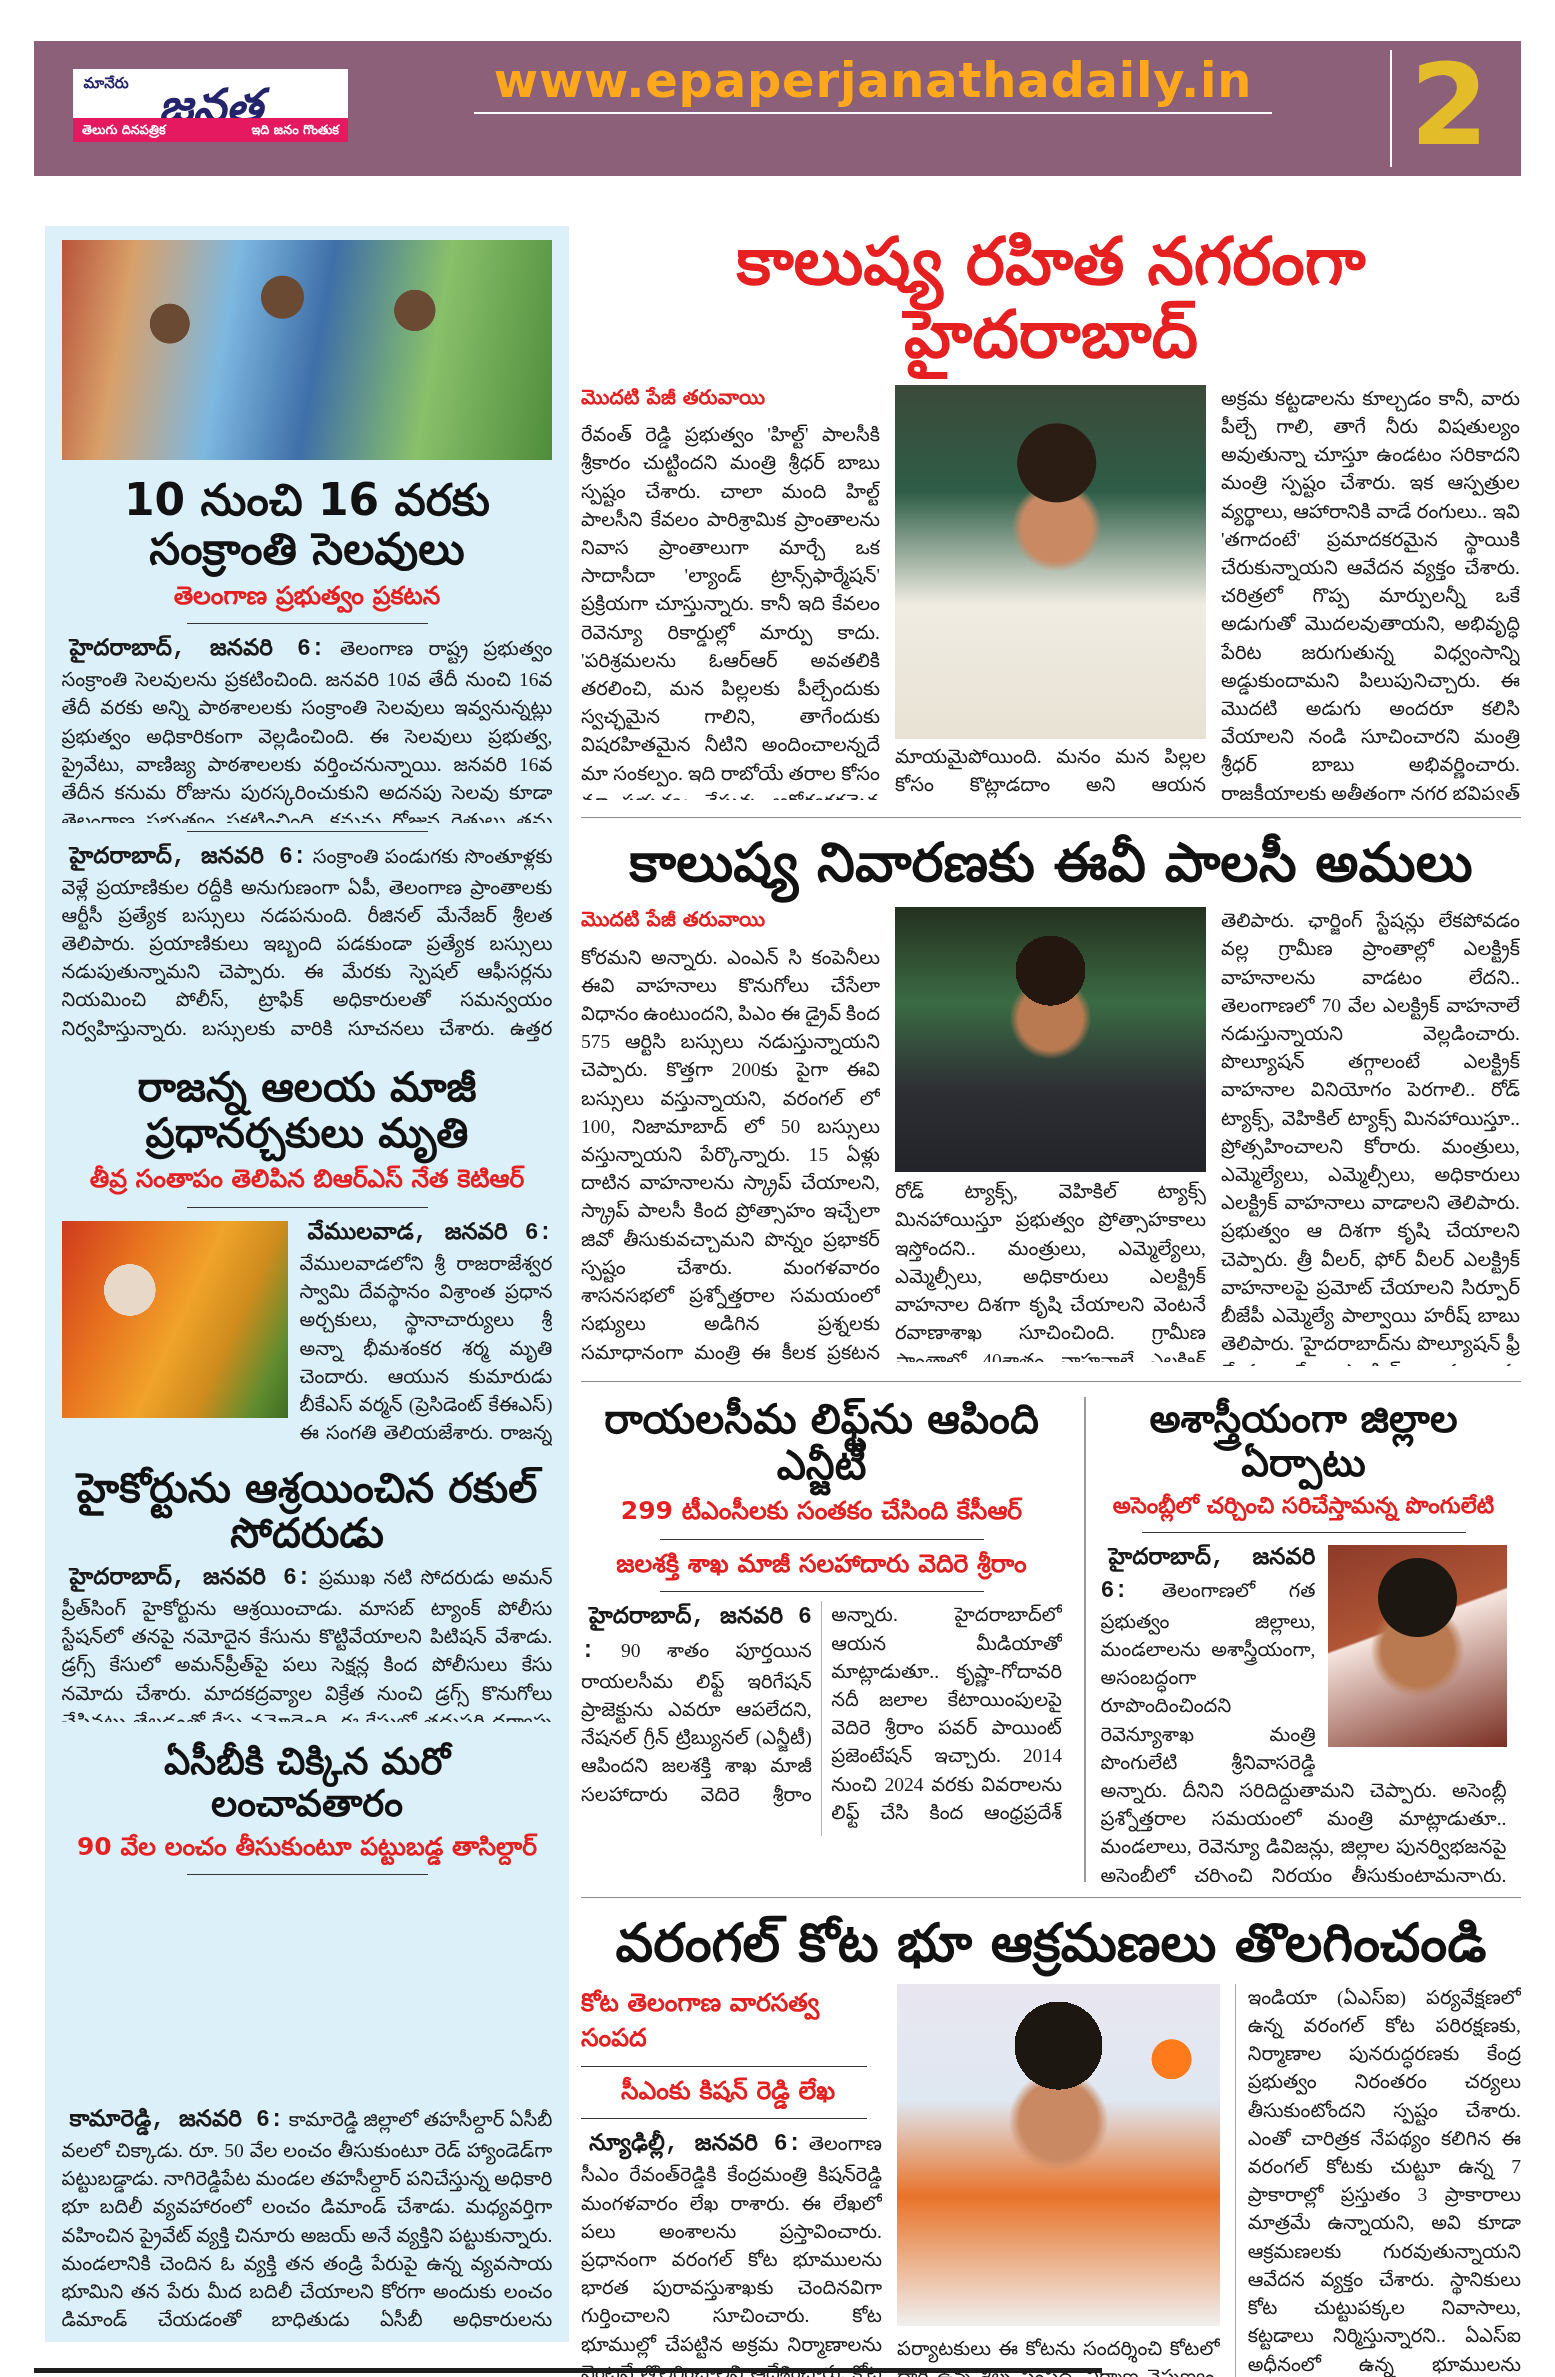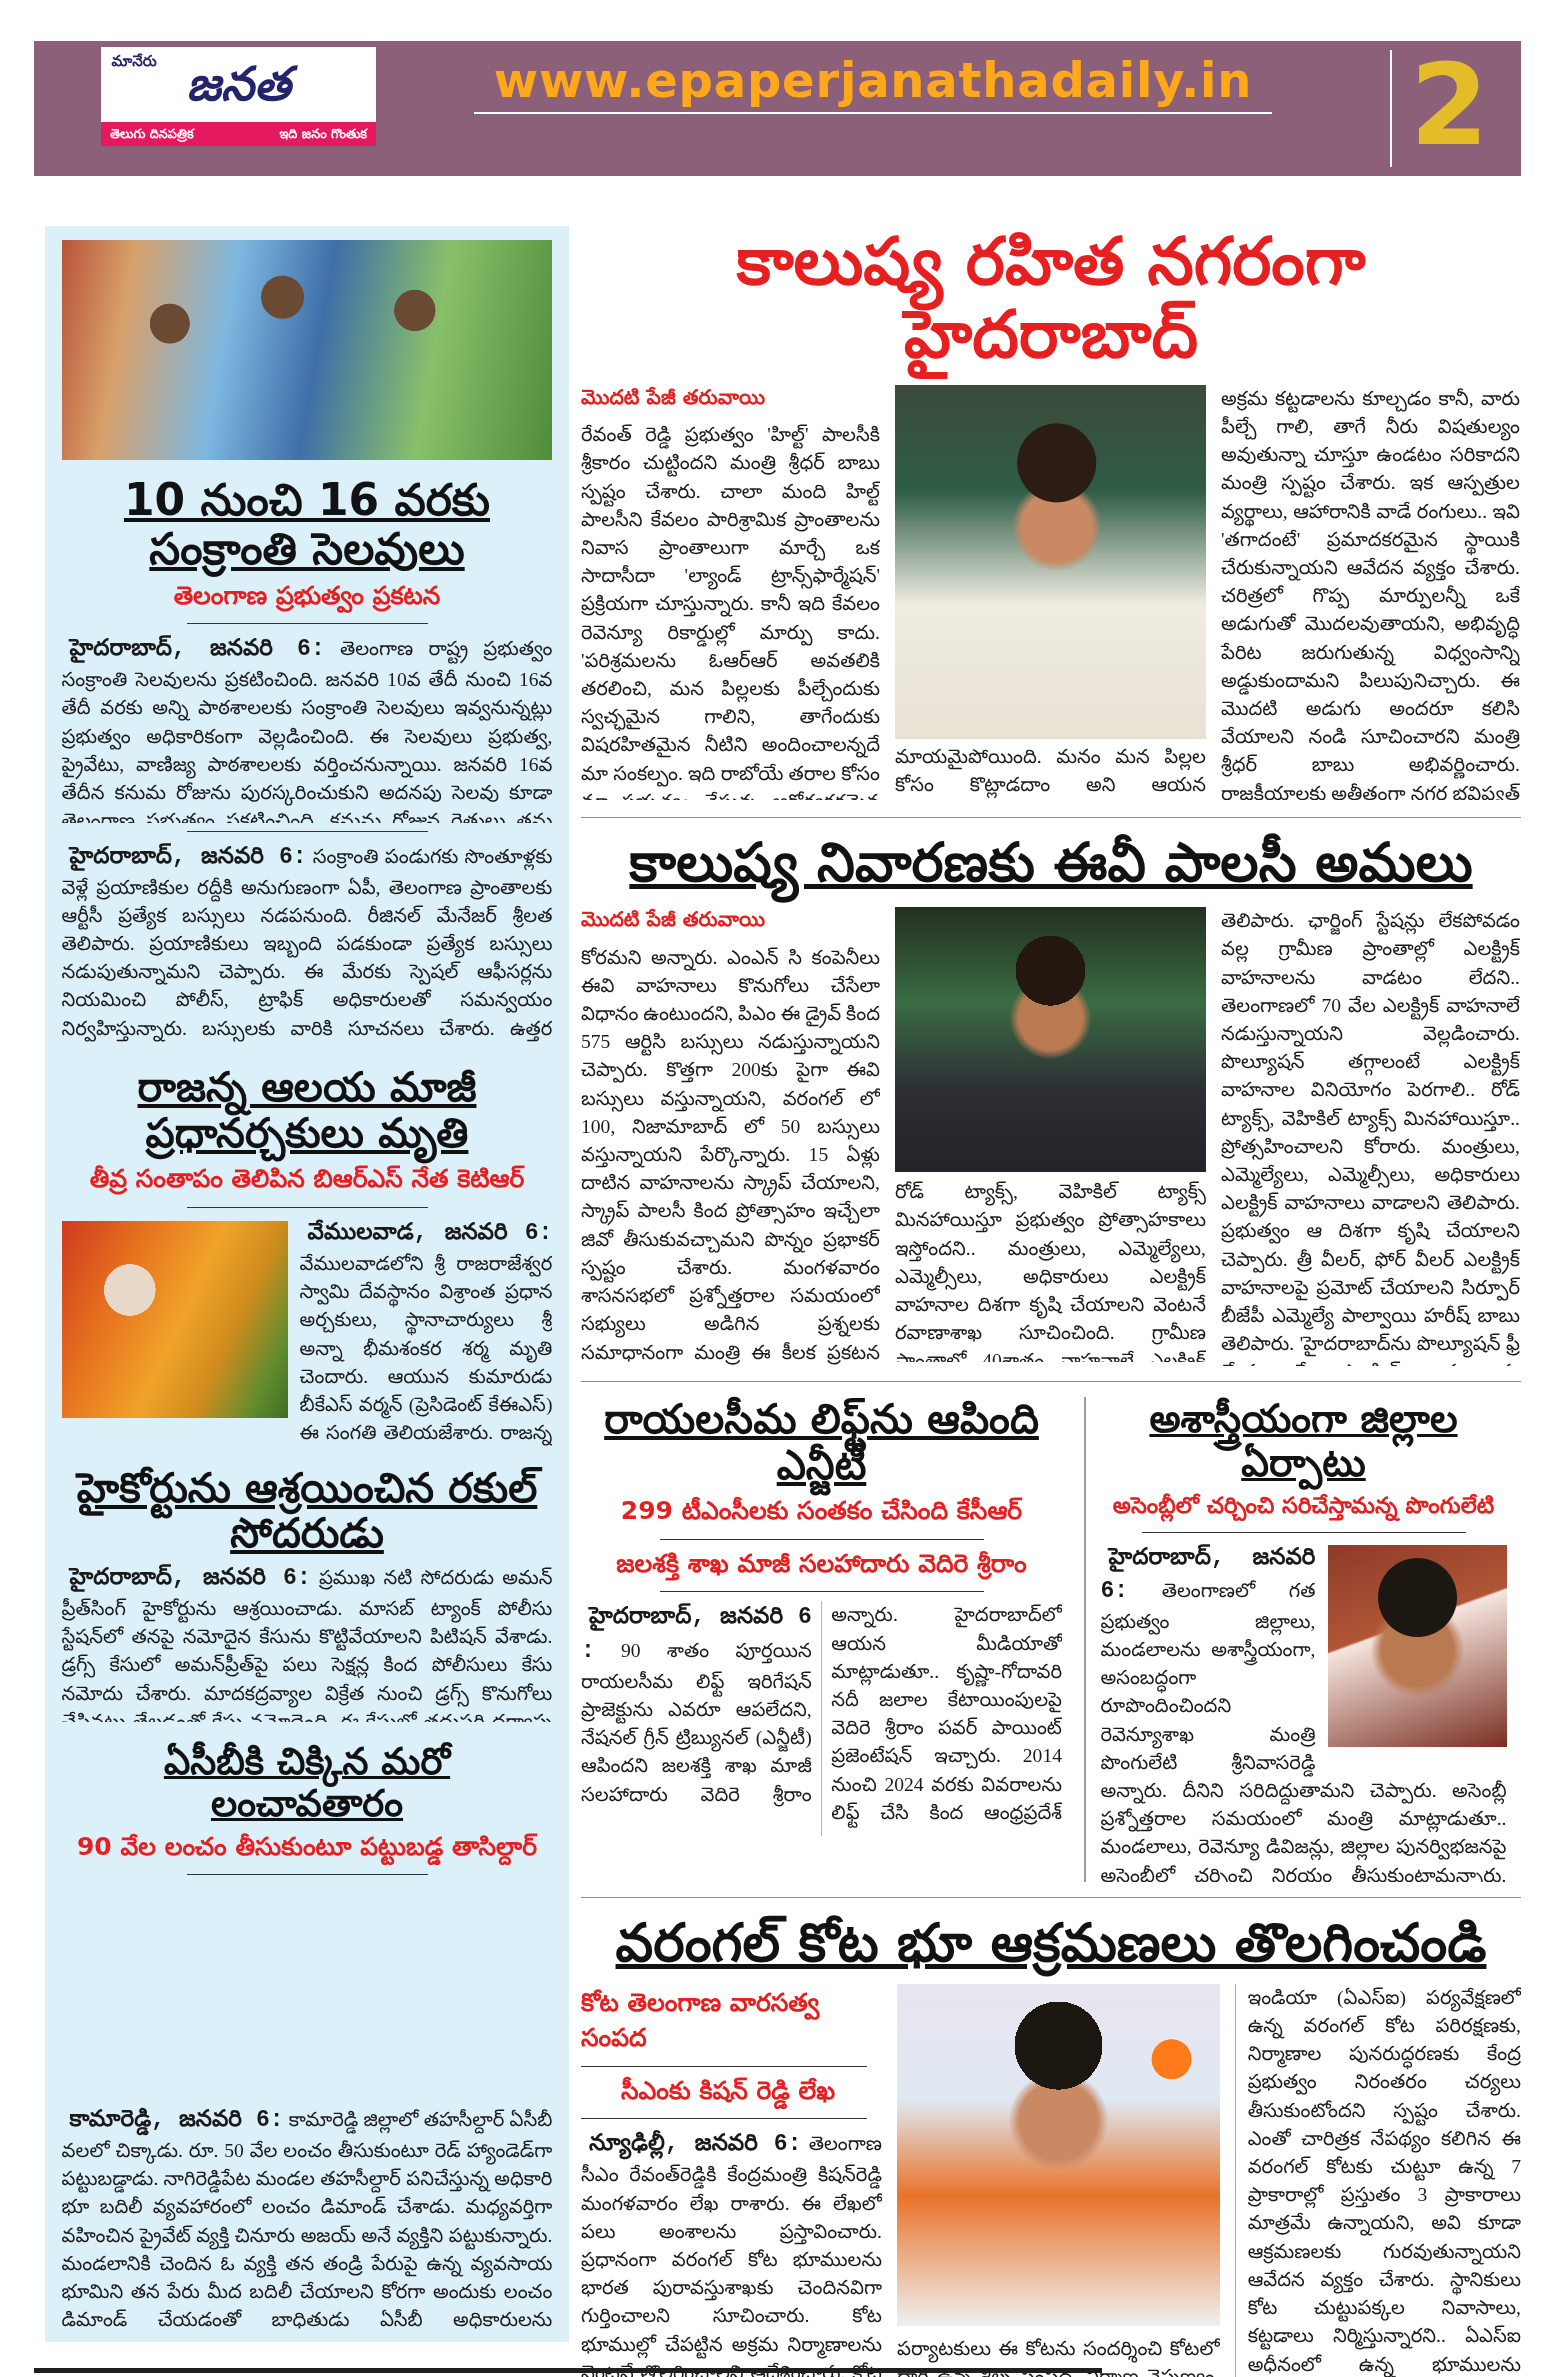--- a/index.html
+++ b/index.html
@@ -8,40 +8,40 @@
     width:1555px; height:2377px; position:relative;
     font-family:"Liberation Serif", serif;
     color:#1a1a1a;
   }
   
   .masthead {
     position:absolute; left:34px; top:41px; width:1487px; height:135px;
     background:#8d6079;
   }
   .logo-box {
-    position:absolute; left:39px; top:6px; width:275px; height:99px;
-    background:#ffffff; overflow:hidden; text-align:center;margin-left:28px;
+    position:absolute; left:39px; top:28px; width:275px; height:73px;
+    background:#ffffff; overflow:hidden; text-align:center;
   }
   .logo-top { display:block; font-size:15px; font-weight:bold; color:#23246b; text-align:left; padding:4.5px 0 0 10.5px; font-family:"DejaVu Sans",sans-serif; }
   .logo-name { display:block; font-size:47px; line-height:44px; font-weight:bold; color:#23246b; font-family:"DejaVu Sans",sans-serif; margin-top:-10.5px;font-style:italic; }
   .logo-strip { position:absolute; left:0; bottom:0; width:100%; height:24px; background:#e5195f; color:#fff; font-size:12.8px; font-weight:bold; display:flex; justify-content:space-between; padding:3.8px 9px; font-family:"DejaVu Sans",sans-serif; }
   .mast-center { position:absolute; left:316px; top:10.5px; width:1046px; text-align:center; }
   .mast-url { font-family:"DejaVu Sans",sans-serif; font-size:48px; font-weight:bold; color:#ffa81c; letter-spacing:0.8px; }
   .mast-rule { width:798px; margin:4.5px auto 3px auto; border-bottom:2.3px solid #fff; }
   .mast-date { font-family:"DejaVu Sans",sans-serif; font-size:25.6px; font-weight:bold; color:#ffffff; }
   .mast-vline { position:absolute; right:129px; top:9px; bottom:9px; width:2.3px; background:#ffffff; }
   .mast-page { position:absolute; right:22.6px; top:-3px; width:98px; text-align:center; font-family:"DejaVu Sans",sans-serif; font-size:113px; font-weight:bold; color:#e3bc2a; line-height:135px; }
   
   .left-box {
     position:absolute; left:45px; top:226px; width:524px; height:2116px;
     background:#dcf0fa; padding:13.5px 16.6px; overflow:hidden;
   }
   .right-region { position:absolute; left:581px; top:226px; width:940px; }
   
-  .hl-black { font-family:"DejaVu Sans",sans-serif; font-weight:bold; color:#121212; text-align:center; line-height:1.12;text-decoration:underline; }
+  .hl-black { font-family:"DejaVu Sans",sans-serif; font-weight:bold; color:#121212; text-align:center; line-height:1.12; }
   .hl-red   { font-family:"DejaVu Sans",sans-serif; font-weight:bold; color:#e62020; text-align:center; line-height:1.1; }
   .subhead-red { font-family:"DejaVu Sans",sans-serif; font-size:25px; font-weight:bold; color:#e62020; text-align:center; margin-top:7.5px; }
   .sub-rule { width:241px; margin:7.5px auto 9px auto; border-bottom:1.5px solid #333; }
   .body-txt { font-size:19.6px; line-height:1.44; text-align:justify; }
   .dateline { font-weight:bold; font-family:Liberation Mono, monospace; font-size:23px;margin-left:8px; }
   .red-tag { font-family:"DejaVu Sans",sans-serif; font-size:20.3px; font-weight:bold; color:#e62020; margin-bottom:7.5px; }
   .clip { overflow:hidden; }
   .photo { width:100%; position:relative; overflow:hidden; }
   .hr-sep { border-top:1.5px solid #8a8a8a; margin:15px 0; }
   .col-row { display:flex; gap:15px; }

